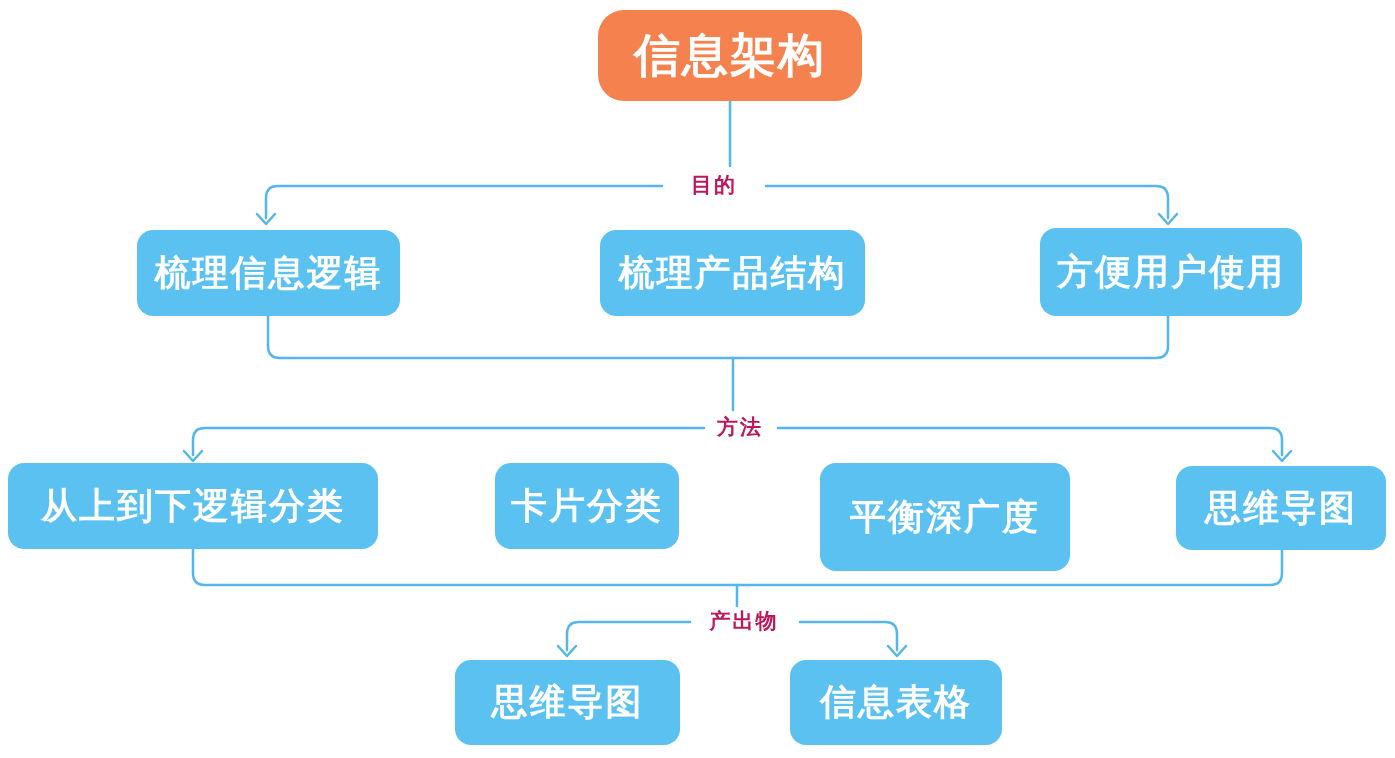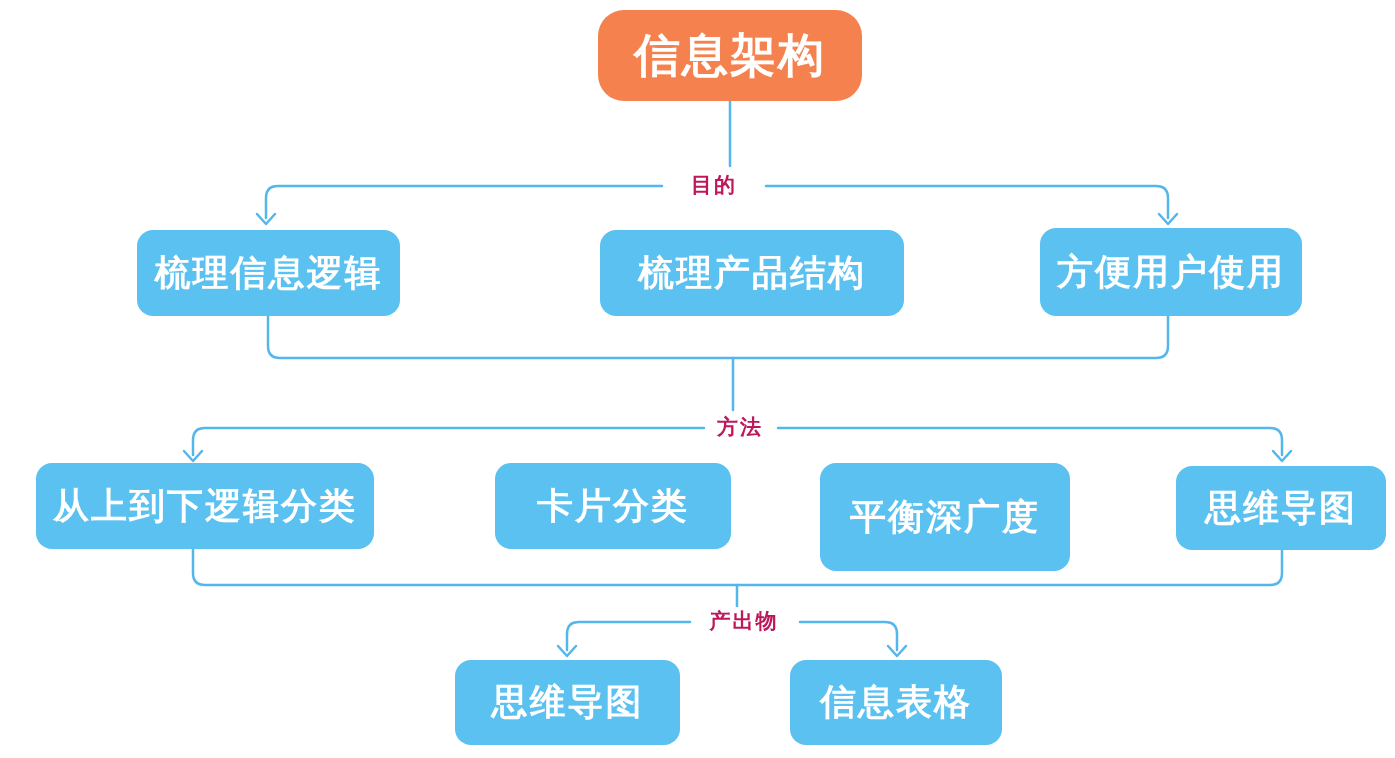--- a/index.html
+++ b/index.html
@@ -88,24 +88,24 @@
     <polyline points="888,646 897,656 906,646"></polyline>
   </svg>
 
   <div class="node root" style="left:598px; top:10px; width:264px; height:91px;">信息架构</div>
 
   <div class="connector-label" style="left:714px; top:185px;">目的</div>
   <div class="connector-label" style="left:740px; top:427px;">方法</div>
   <div class="connector-label" style="left:744px; top:621px;">产出物</div>
 
   <div class="node blue" style="left:137px; top:230px; width:263px; height:86px;">梳理信息逻辑</div>
-  <div class="node blue" style="left:600px; top:230px; width:304px; height:86px;">梳理产品结构</div>
+  <div class="node blue" style="left:600px; top:230px; width:265px; height:86px;">梳理产品结构</div>
   <div class="node blue" style="left:1040px; top:228px; width:262px; height:88px;">方便用户使用</div>
 
-  <div class="node blue" style="left:8px; top:463px; width:338px; height:86px;margin-left:28px;">从上到下逻辑分类</div>
-  <div class="node blue" style="left:495px; top:463px; width:236px; height:86px;">卡片分类</div>
+  <div class="node blue" style="left:8px; top:463px; width:370px; height:86px;">从上到下逻辑分类</div>
+  <div class="node blue" style="left:495px; top:463px; width:184px; height:86px;">卡片分类</div>
   <div class="node blue" style="left:820px; top:463px; width:250px; height:108px;">平衡深广度</div>
   <div class="node blue" style="left:1176px; top:466px; width:210px; height:84px;">思维导图</div>
 
   <div class="node blue" style="left:455px; top:660px; width:225px; height:85px;">思维导图</div>
   <div class="node blue" style="left:790px; top:660px; width:212px; height:85px;">信息表格</div>
 
 </div>
 
 </body></html>

